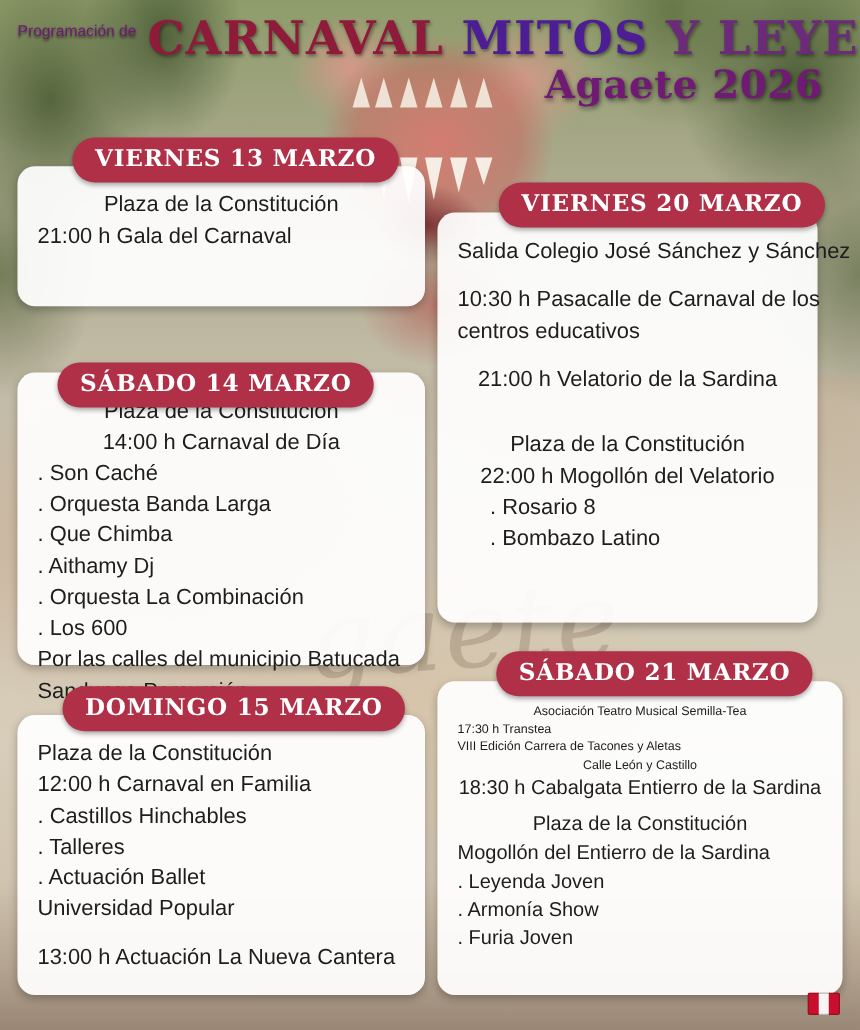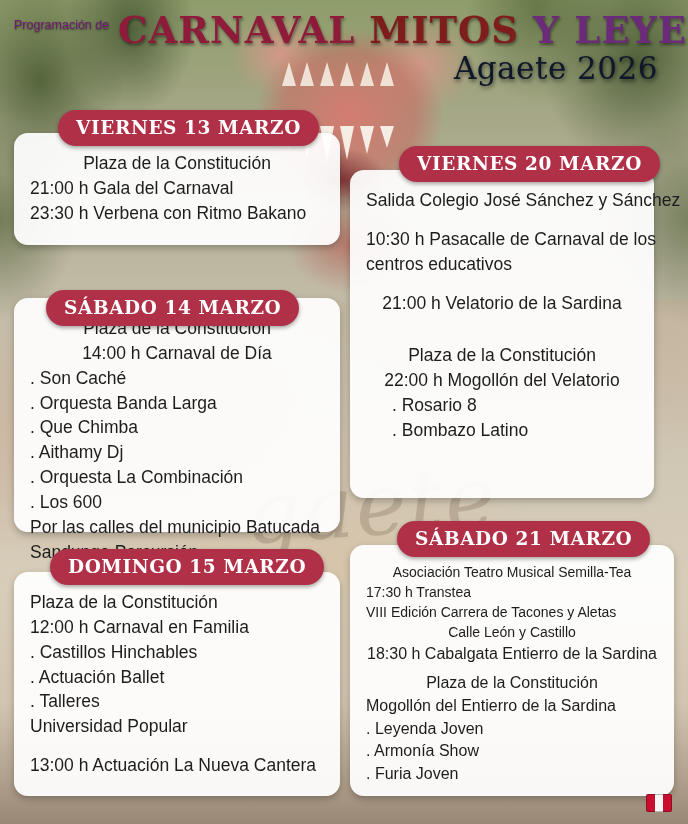--- a/index.html
+++ b/index.html
@@ -102,28 +102,28 @@
   .title-main {
     position: absolute; left: 118px; top: 8px;
     width: 556px;
     font-family: "DejaVu Serif", serif;
     font-size: 37px; font-weight: bold;
     letter-spacing: 1px;
     white-space: nowrap;
     text-shadow: 1px 2px 3px rgba(0,0,0,0.45);
   }
   .t-carnaval { color: #8f1b3a; }
-  .t-mitos { color: #7f1d1d; }
+  .t-mitos { color: #4c1d95; }
   .t-y { color: #6b2b7a; }
   .t-leyendas { color: #6b2b7a; }
   .title-year {
     position: absolute; right: 30px; top: 50px;
-    color: #0f172a;
-    font-family: "DejaVu Serif", serif;
-    font-size: 31px; font-weight: normal;
+    color: #701a75;
+    font-family: "DejaVu Serif", serif;
+    font-size: 31px; font-weight: bold;
     letter-spacing: 0.5px;
     text-shadow: 1px 2px 4px rgba(0,0,0,0.6);
   }
 
   
   .ribbon {
     position: absolute;
     background: #b03048;
     color: #fff;
     font-family: "DejaVu Serif", serif;
@@ -141,21 +141,21 @@
   .card {
     position: absolute;
     background: rgba(255,255,255,0.93);
     border-radius: 14px;
     box-shadow: 0 3px 7px rgba(0,0,0,0.25);
     color: #1d1d1d;
     padding: 18px 16px 6px 16px;
     z-index: 4;
   }
   .line { font-size: 17.5px; line-height: 1.42; white-space: nowrap; }
-  .line.small { font-size: 14px; }
+  .line.small { font-size: 10px; }
   .line.mid { font-size: 16px; }
   .c { text-align: center; }
   .pad-l2 { padding-left: 26px; }
   .spacer { height: 14px; }
   .spacer-sm { height: 7px; }
 
   .flag {
     position: absolute; right: 16px; bottom: 12px;
     width: 26px; height: 18px;
     background: linear-gradient(90deg, #c8102e 0 33%, #f5f5f5 33% 66%, #c8102e 66% 100%);
@@ -202,21 +202,20 @@
       <span class="t-y">Y</span>
       <span class="t-leyendas">LEYENDAS</span>
     </div>
     <div class="title-year">Agaete 2026</div>
   </div>
 
   <div class="ribbon" style="left:58px; top:110px;">VIERNES 13 MARZO</div>
   <div class="card" style="left:14px; top:133px; width:326px; height:112px;">
     <div class="line c">Plaza de la Constitución</div>
     <div class="line">21:00 h  Gala del Carnaval</div>
-    <div class="line">23:30 h  Verbena con Ritmo Bakano</div>
   </div>
 
   <div class="ribbon" style="left:46px; top:290px;">SÁBADO 14 MARZO</div>
   <div class="card" style="left:14px; top:298px; width:326px; height:234px;">
     <div class="line c">Plaza de la Constitución</div>
     <div class="line c">14:00 h  Carnaval de Día</div>
     <div class="line">. Son Caché</div>
     <div class="line">. Orquesta Banda Larga</div>
     <div class="line">. Que Chimba</div>
     <div class="line">. Aithamy Dj</div>
@@ -224,22 +223,22 @@
     <div class="line">. Los 600</div>
     <div class="line">Por las calles del municipio Batucada</div>
     <div class="line">Sandunga Percursión</div>
   </div>
 
   <div class="ribbon" style="left:50px; top:549px;">DOMINGO 15 MARZO</div>
   <div class="card" style="left:14px; top:572px; width:326px; height:224px;">
     <div class="line">Plaza de la Constitución</div>
     <div class="line">12:00 h  Carnaval en Familia</div>
     <div class="line">. Castillos Hinchables</div>
+    <div class="line">. Talleres</div>
     <div class="line">. Actuación Ballet</div>
-    <div class="line">. Talleres</div>
     <div class="line">Universidad Popular</div>
     <div class="spacer"></div>
     <div class="line">13:00 h  Actuación La Nueva Cantera</div>
   </div>
 
   <div class="ribbon" style="left:399px; top:146px;">VIERNES 20 MARZO</div>
   <div class="card" style="left:350px; top:170px; width:304px; height:328px;">
     <div class="line">Salida Colegio José Sánchez y Sánchez</div>
     <div class="spacer"></div>
     <div class="line">10:30 h  Pasacalle de Carnaval de los</div>

